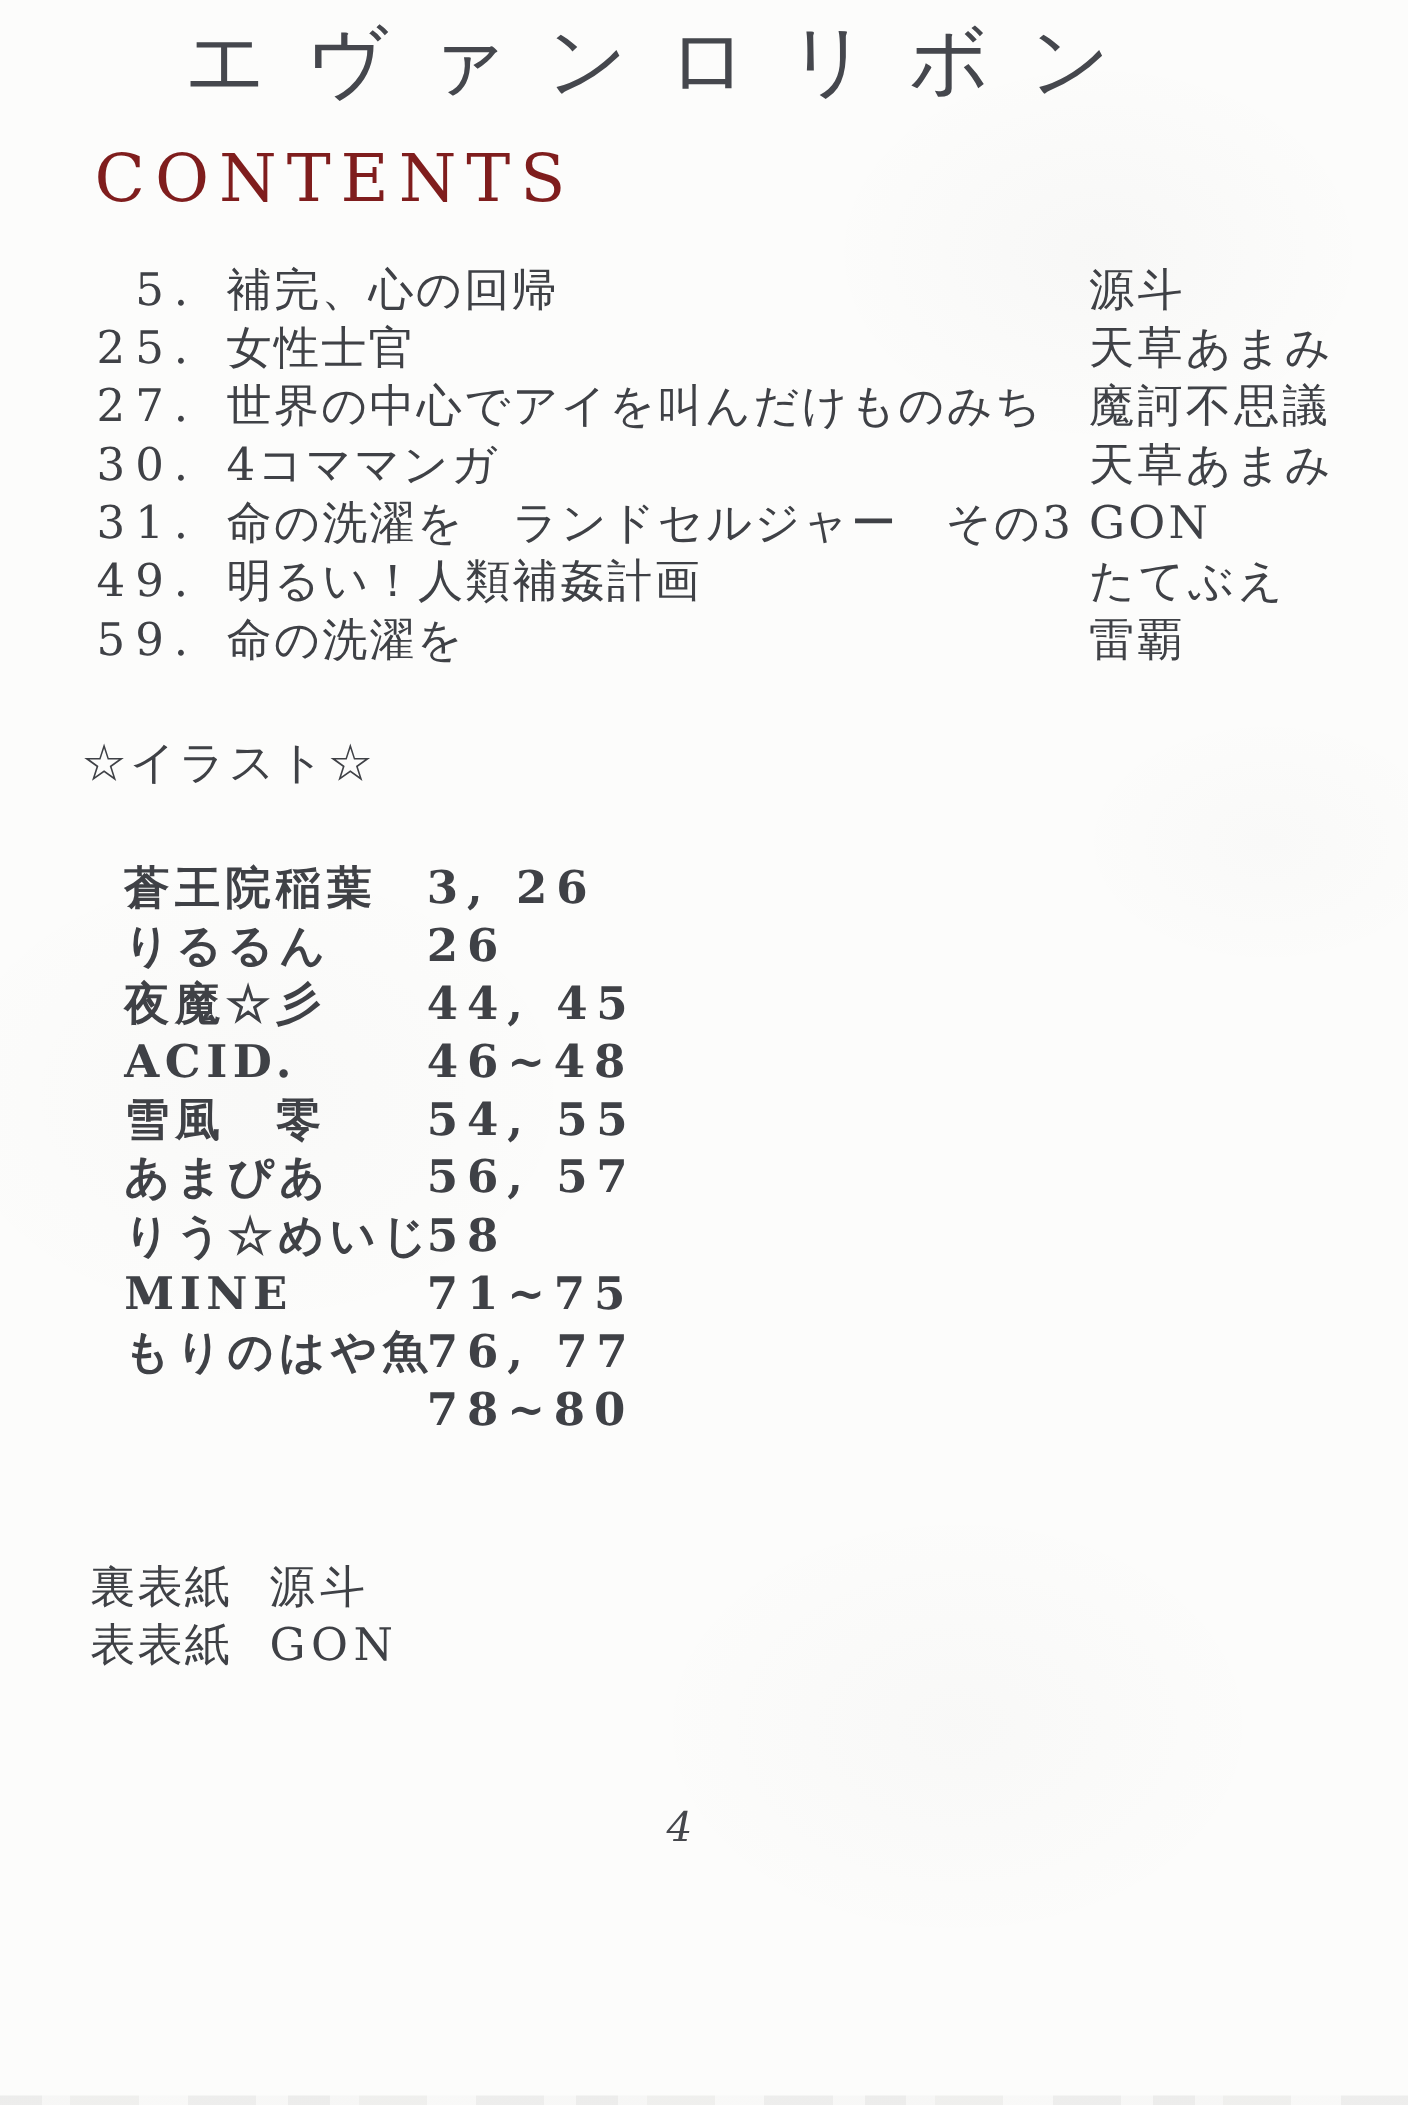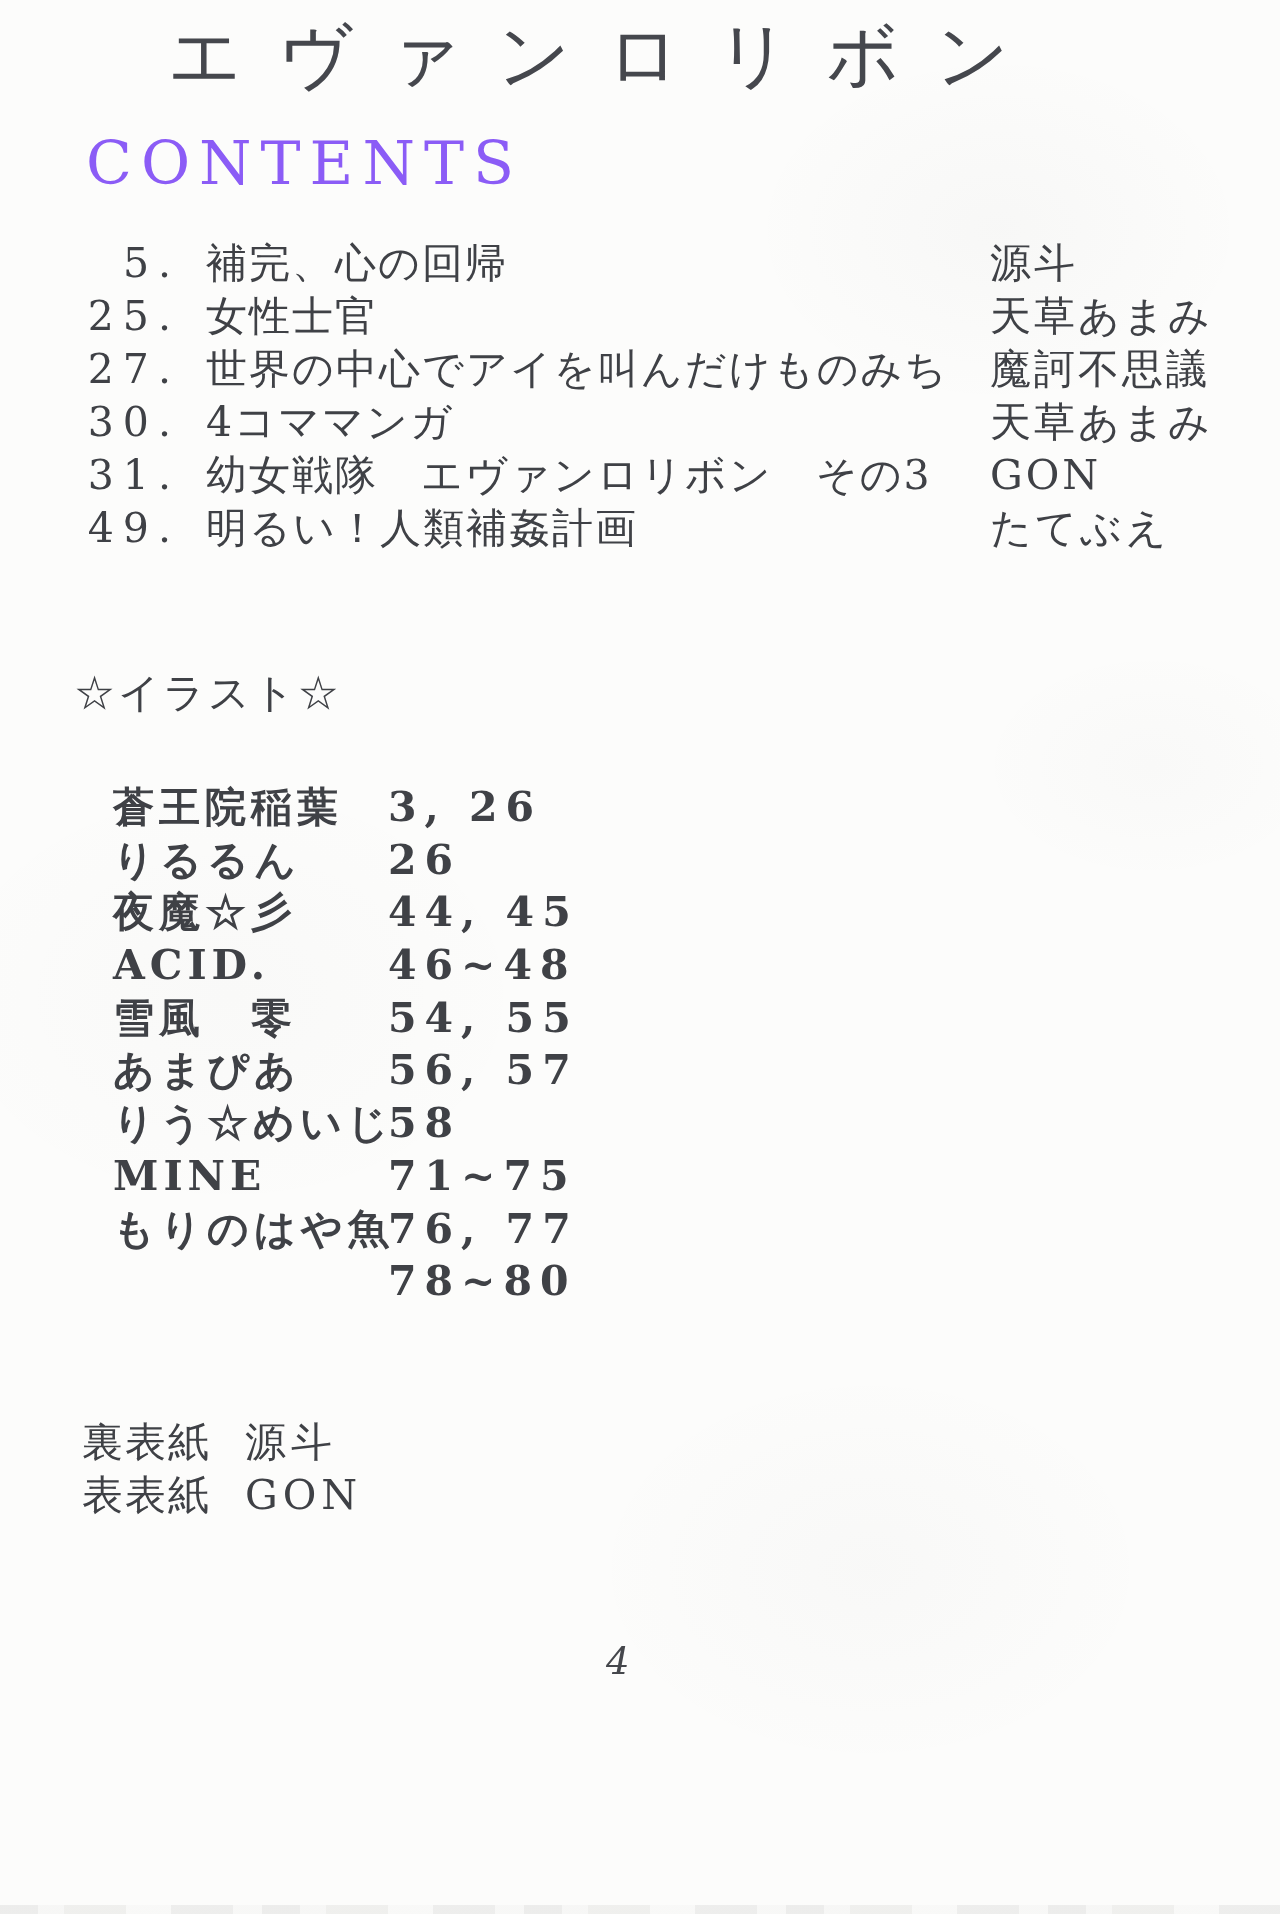--- a/index.html
+++ b/index.html
@@ -47,21 +47,21 @@
     letter-spacing: 36px;
     white-space: nowrap;
     color: #45474d;
   }
   .contents-heading {
     position: absolute;
     left: 86px;
     top: 128px;
     font-size: 60px;
     letter-spacing: 9px;
-    color: #8b5cf6;
+    color: #7f1d1d;
   }
   .toc {
     position: absolute;
     left: 62px;
     top: 237px;
     width: 1190px;
   }
   .toc-row {
     position: relative;
     height: 53px;
@@ -156,24 +156,27 @@
     <div class="toc-row">
       <span class="toc-no">25.</span><span class="toc-title">女性士官</span><span class="toc-author">天草あまみ</span>
     </div>
     <div class="toc-row">
       <span class="toc-no">27.</span><span class="toc-title">世界の中心でアイを叫んだけものみち</span><span class="toc-author">魔訶不思議</span>
     </div>
     <div class="toc-row">
       <span class="toc-no">30.</span><span class="toc-title">4コママンガ</span><span class="toc-author">天草あまみ</span>
     </div>
     <div class="toc-row">
-      <span class="toc-no">31.</span><span class="toc-title">幼女戦隊　エヴァンロリボン　その3</span><span class="toc-author">GON</span>
+      <span class="toc-no">31.</span><span class="toc-title">命の洗濯を　ランドセルジャー　その3</span><span class="toc-author">GON</span>
     </div>
     <div class="toc-row">
       <span class="toc-no">49.</span><span class="toc-title">明るい！人類補姦計画</span><span class="toc-author">たてぶえ</span>
+    </div>
+    <div class="toc-row">
+      <span class="toc-no">59.</span><span class="toc-title">命の洗濯を</span><span class="toc-author">雷覇</span>
     </div>
   </div>
 
   <div class="illust-heading">☆イラスト☆</div>
 
   <div class="illust">
     <div class="illust-row">
       <span class="illust-name">蒼王院稲葉</span><span class="illust-pages">3, 26</span>
     </div>
     <div class="illust-row">

